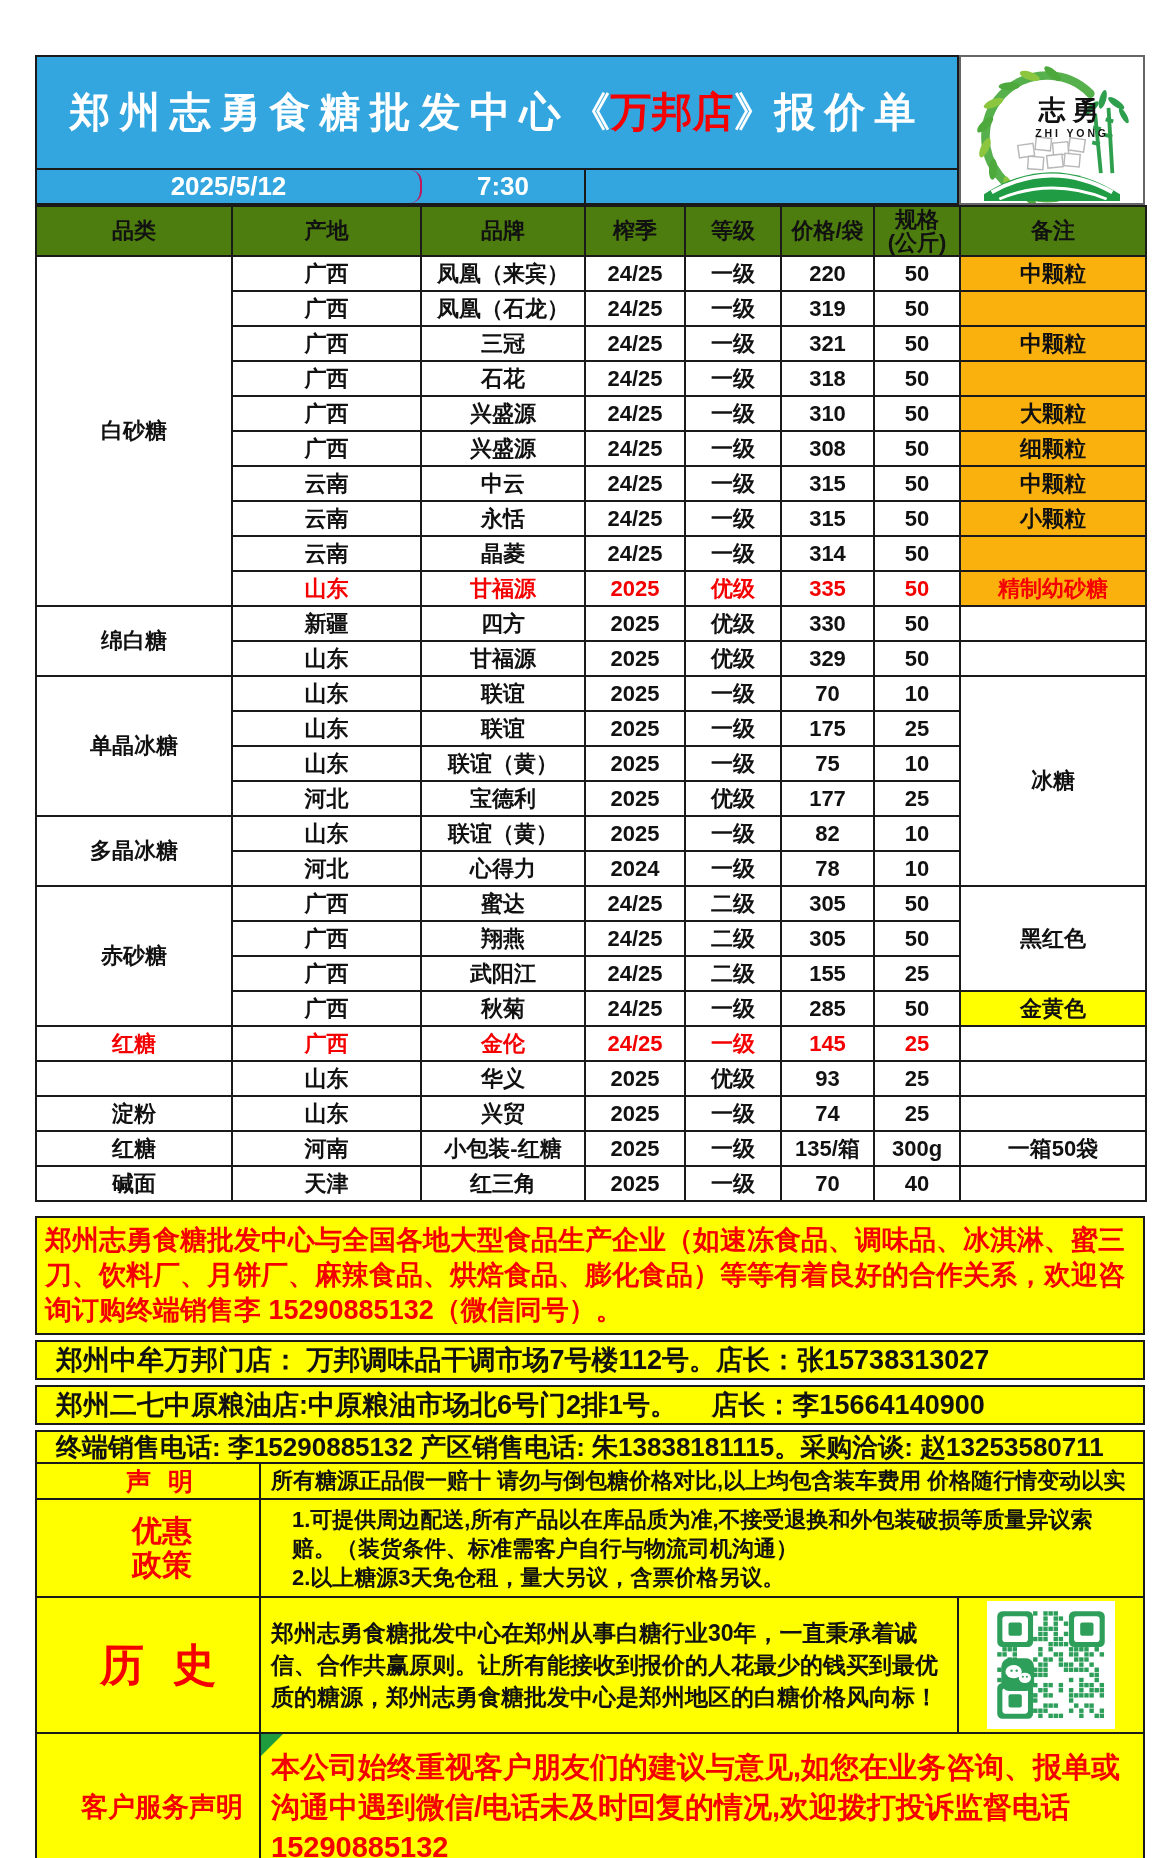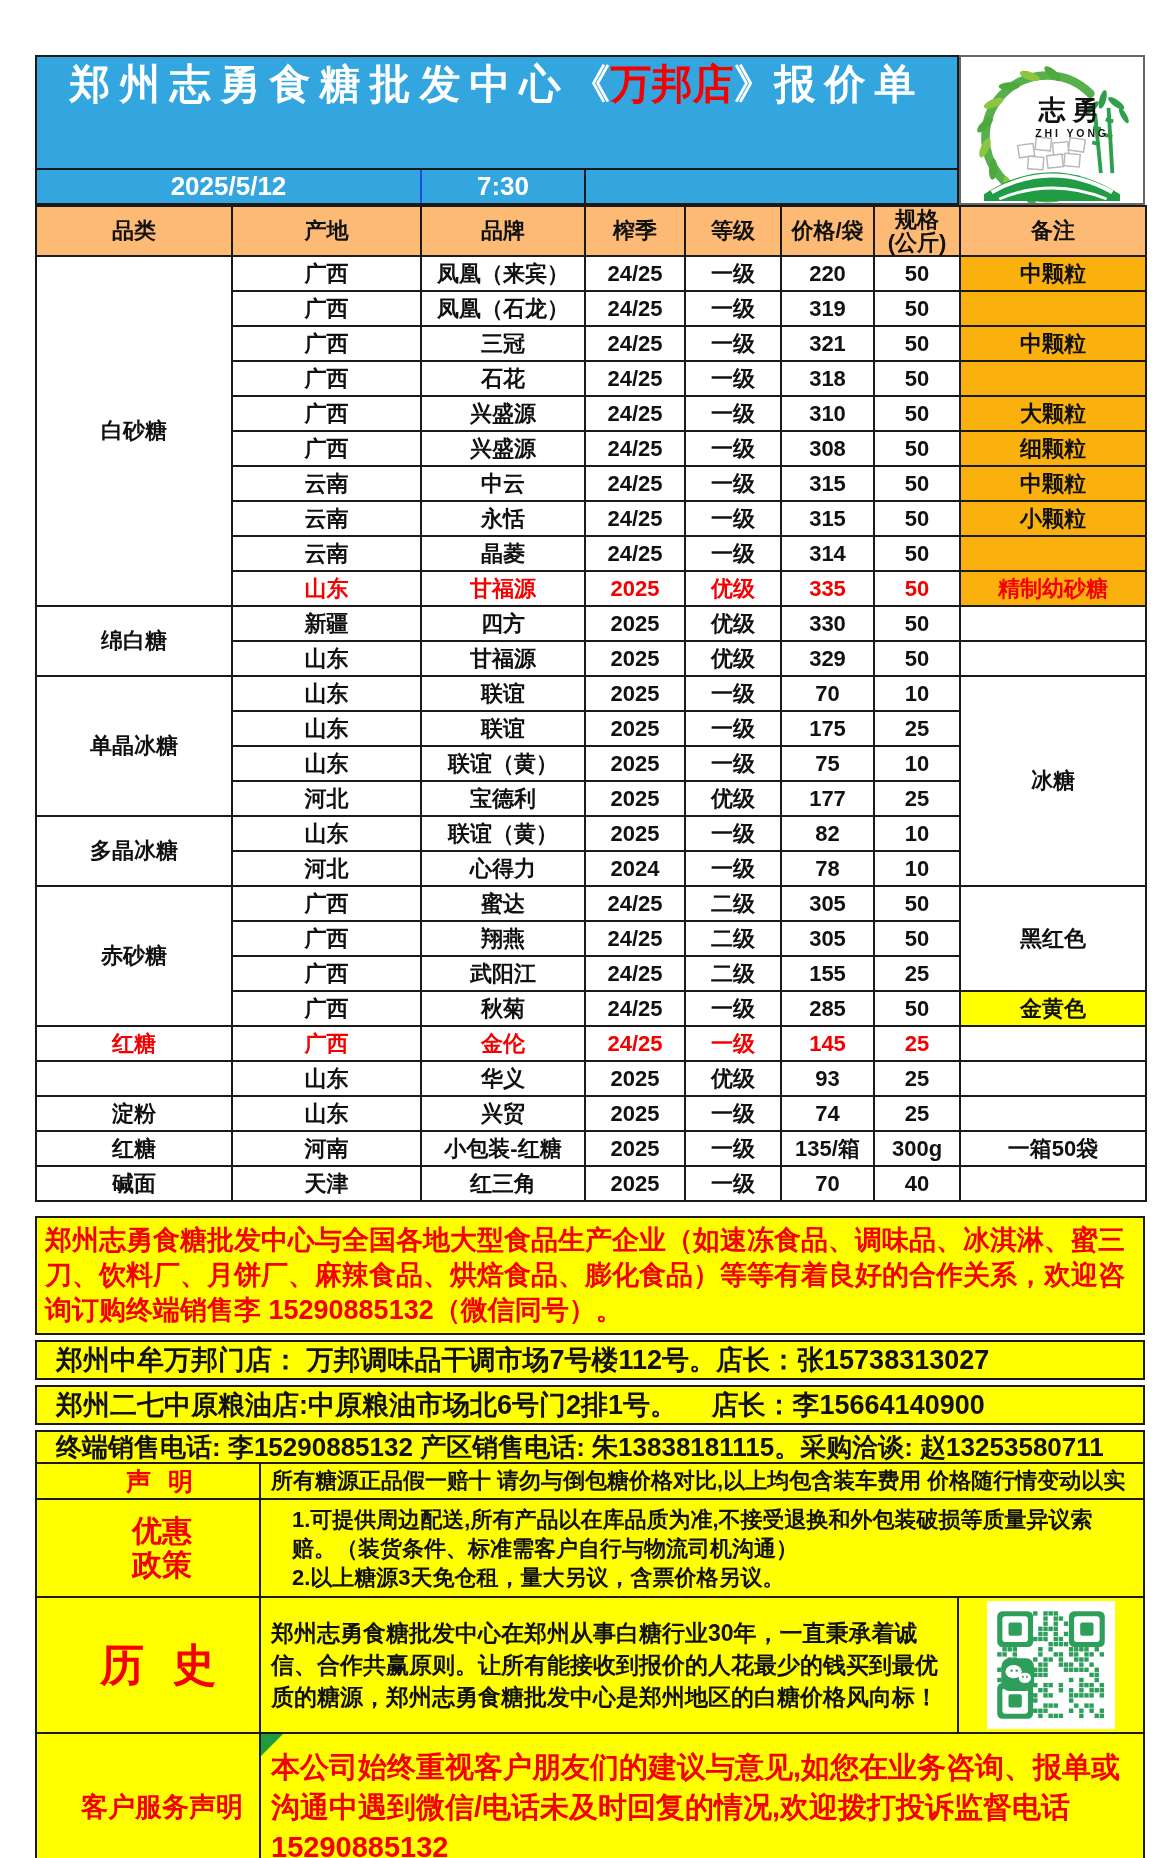--- a/index.html
+++ b/index.html
@@ -8,46 +8,46 @@
     font-family:"Liberation Sans","DejaVu Sans",sans-serif;color:#111;
   }
   .sheet{position:absolute;left:35px;top:55px;width:1110px;}
   .sheet *{box-sizing:border-box;}
 
   
   .top{position:relative;height:150px;}
   .title-bar{
     position:absolute;left:0;top:0;width:924px;height:115px;
     background:#33A6DF;border:2px solid #1a1a1a;
-    display:flex;justify-content:center;
+    display:flex;align-items:center;justify-content:center;
   }
   .title-bar h1{margin:0;font-size:41px;font-weight:bold;color:#fff;white-space:nowrap;}
   .sp{letter-spacing:9px;}
   .red-t{color:#f40000;}
   .date-bar{
     position:absolute;left:0;top:115px;width:924px;height:35px;display:flex;
     background:#33A6DF;border:2px solid #1a1a1a;border-top:none;
   }
   .dcell{display:flex;align-items:center;justify-content:center;font-weight:bold;font-size:26px;color:#fff;}
-  .d1{width:385px;border-right:2px solid #1d4ed8;}
+  .d1{width:385px;border-right:2px solid #be185d;border-radius:12px;}
   .d2{width:164px;border-right:2px solid #1a1a1a;}
   .d3{flex:1;color:#111;}
   .logo-box{
     position:absolute;right:0;top:0;width:186px;height:150px;background:#fff;
     border:2px solid #666;display:flex;align-items:center;justify-content:center;
   }
 
   
   table{border-collapse:collapse;width:1110px;table-layout:fixed;}
   th,td{
     border:2px solid #1a1a1a;text-align:center;vertical-align:middle;
     font-weight:bold;color:#111;padding:0;overflow:hidden;
   }
   thead tr{height:50px;}
-  th{font-size:22px;white-space:pre-line;line-height:1.05;background:#fdba74;}
+  th{font-size:22px;white-space:pre-line;line-height:1.05;background:#4d7c0f;}
   tbody tr{height:35px;}
   td{font-size:22px;background:#fff;}
   td.rm.orange{background:#FBB10D;}
   td.rm.yellow{background:#FFFF00;}
   .red-row td{color:#f40000;}
   td.rd{color:#f40000;}
 
   
   .intro{
     margin-top:14px;border:2px solid #1a1a1a;background:#FFFF00;color:#f40000;

